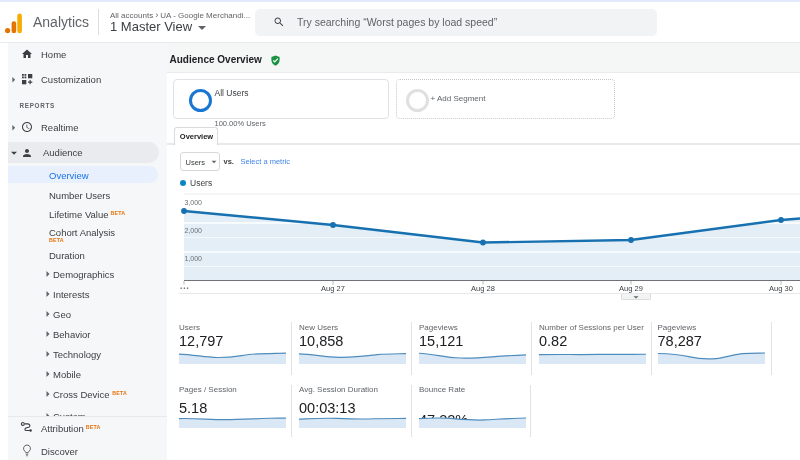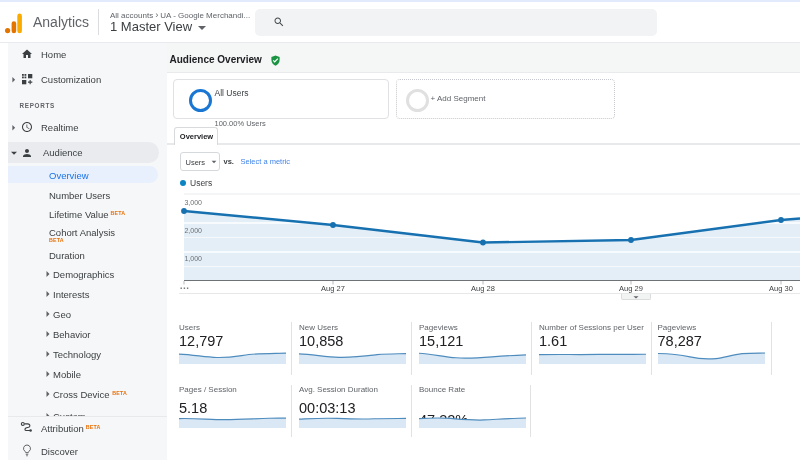--- a/index.html
+++ b/index.html
@@ -25,20 +25,21 @@
     <div class="abs" style="left:110px;top:7px;font-size:8px;color:#5f6368;">All accounts <span style="color:#5f6368;font-size:9.5px;">›</span> UA - Google Merchandi...</div>
     <div class="abs" style="left:110px;top:17px;font-size:13px;color:#3c4043;">1 Master View</div>
     <svg class="abs" style="left:197px;top:23px;" width="10" height="6" viewBox="0 0 10 6">
         <path d="M1 1 L5 5 L9 1 Z" fill="#5f6368"></path>
       </svg>
 
     <div class="abs" style="left:255px;top:6.5px;width:402px;height:27px;background:#f1f3f4;border-radius:5px;"></div>
     <svg class="abs" style="left:273px;top:13.5px;" width="12" height="12" viewBox="0 0 24 24">
         <path d="M15.5 14h-.79l-.28-.27C15.41 12.59 16 11.11 16 9.5 16 5.91 13.09 3 9.5 3S3 5.91 3 9.5 5.91 16 9.5 16c1.61 0 3.09-.59 4.23-1.57l.27.28v.79l5 4.99L20.49 19l-4.99-5zm-6 0C7.01 14 5 11.99 5 9.5S7.01 5 9.5 5 14 7.01 14 9.5 11.99 14 9.5 14z" fill="#43474a"></path>
       </svg>
+    <div class="abs" style="left:297px;top:14px;font-size:10.5px;color:#5f6368;">Try searching “Worst pages by load speed”</div>
   </div>
 
   <div class="abs" id="sidebar" style="left:0;top:43px;width:167px;height:417px;background:#f6f7f8;font-size:9.5px;color:#3c4043;margin-left:8px;">
 
     <svg class="abs" style="left:13px;top:5px;" width="12" height="12" viewBox="0 0 24 24">
         <path d="M10 20v-6h4v6h5v-8h3L12 3 2 12h3v8z" fill="#3c4043"></path>
       </svg>
     <div class="abs" style="left:33px;top:6px;">Home</div>
 
     <svg class="abs" style="left:3px;top:34px;" width="5.5" height="5.5" viewBox="0 0 8 8">
@@ -226,21 +227,21 @@
       <path d="M0,4.2 C14,4.8 26,7.6 40,8.1 C54,8.5 66,6.8 78,5.2 C90,4.1 100,4.3 107,4.0 L107,15.5 L0,15.5 Z" fill="#d9e8f4"></path>
       <path d="M0,4.2 C14,4.8 26,7.6 40,8.1 C54,8.5 66,6.8 78,5.2 C90,4.1 100,4.3 107,4.0" fill="none" stroke="#4f8cbe" stroke-width="1.3"></path>
     </svg>
     <div class="abs" style="left:252px;top:279.5px;font-size:8px;color:#5f6368;">Pageviews</div>
     <div class="abs" style="left:252px;top:290px;font-size:14.5px;color:#202124;">15,121</div>
     <svg class="abs" style="left:252px;top:306.5px;" width="107" height="14" viewBox="0 0 107 15.5" preserveAspectRatio="none">
       <path d="M0,3.6 C12,4.2 24,7.4 37,8.6 C49,9.6 61,8.6 73,7.6 C88,6.3 100,5.7 107,5.4 L107,15.5 L0,15.5 Z" fill="#d9e8f4"></path>
       <path d="M0,3.6 C12,4.2 24,7.4 37,8.6 C49,9.6 61,8.6 73,7.6 C88,6.3 100,5.7 107,5.4" fill="none" stroke="#4f8cbe" stroke-width="1.3"></path>
     </svg>
     <div class="abs" style="left:372px;top:279.5px;font-size:8px;color:#5f6368;">Number of Sessions per User</div>
-    <div class="abs" style="left:372px;top:290px;font-size:14.5px;color:#202124;">1.61</div>
+    <div class="abs" style="left:372px;top:290px;font-size:14.5px;color:#202124;">0.82</div>
     <svg class="abs" style="left:372px;top:306.5px;" width="107" height="14" viewBox="0 0 107 15.5" preserveAspectRatio="none">
       <path d="M0,5.2 C18,4.7 40,5.3 60,4.9 C80,4.6 96,4.9 107,4.7 L107,15.5 L0,15.5 Z" fill="#d9e8f4"></path>
       <path d="M0,5.2 C18,4.7 40,5.3 60,4.9 C80,4.6 96,4.9 107,4.7" fill="none" stroke="#4f8cbe" stroke-width="1.3"></path>
     </svg>
     <div class="abs" style="left:490.5px;top:279.5px;font-size:8px;color:#5f6368;">Pageviews</div>
     <div class="abs" style="left:490.5px;top:290px;font-size:14.5px;color:#202124;">78,287</div>
     <svg class="abs" style="left:490.5px;top:306.5px;" width="107" height="14" viewBox="0 0 107 15.5" preserveAspectRatio="none">
       <path d="M0,3.9 C12,4.1 22,5.2 32,7.6 C40,9.7 50,10.3 58,9.5 C66,8.6 74,5.4 84,4.1 C94,3.3 101,3.5 107,3.3 L107,15.5 L0,15.5 Z" fill="#d9e8f4"></path>
       <path d="M0,3.9 C12,4.1 22,5.2 32,7.6 C40,9.7 50,10.3 58,9.5 C66,8.6 74,5.4 84,4.1 C94,3.3 101,3.5 107,3.3" fill="none" stroke="#4f8cbe" stroke-width="1.3"></path>
     </svg>

